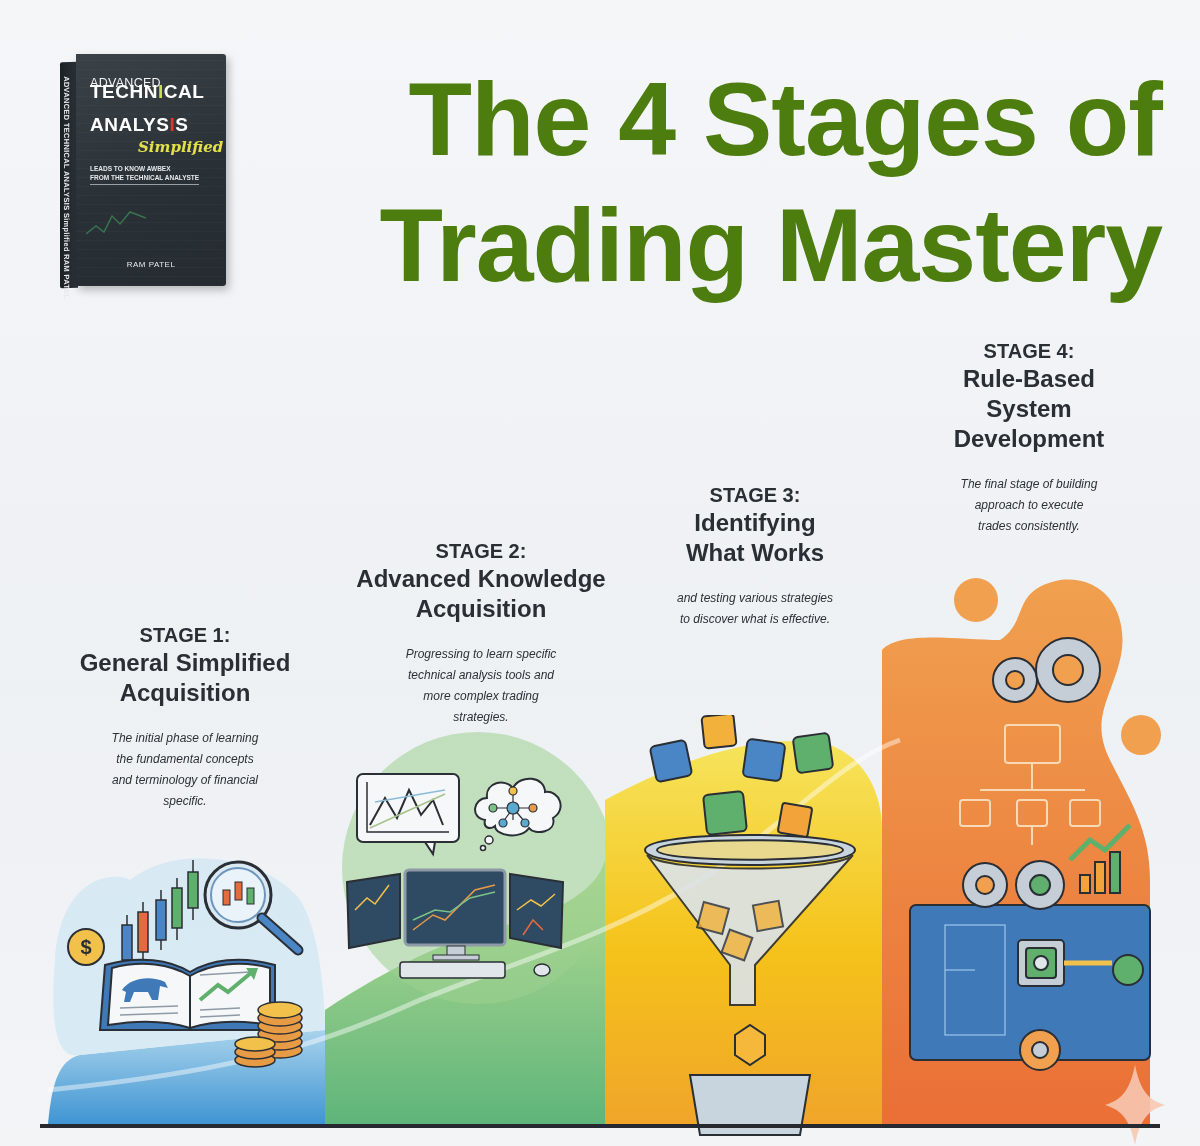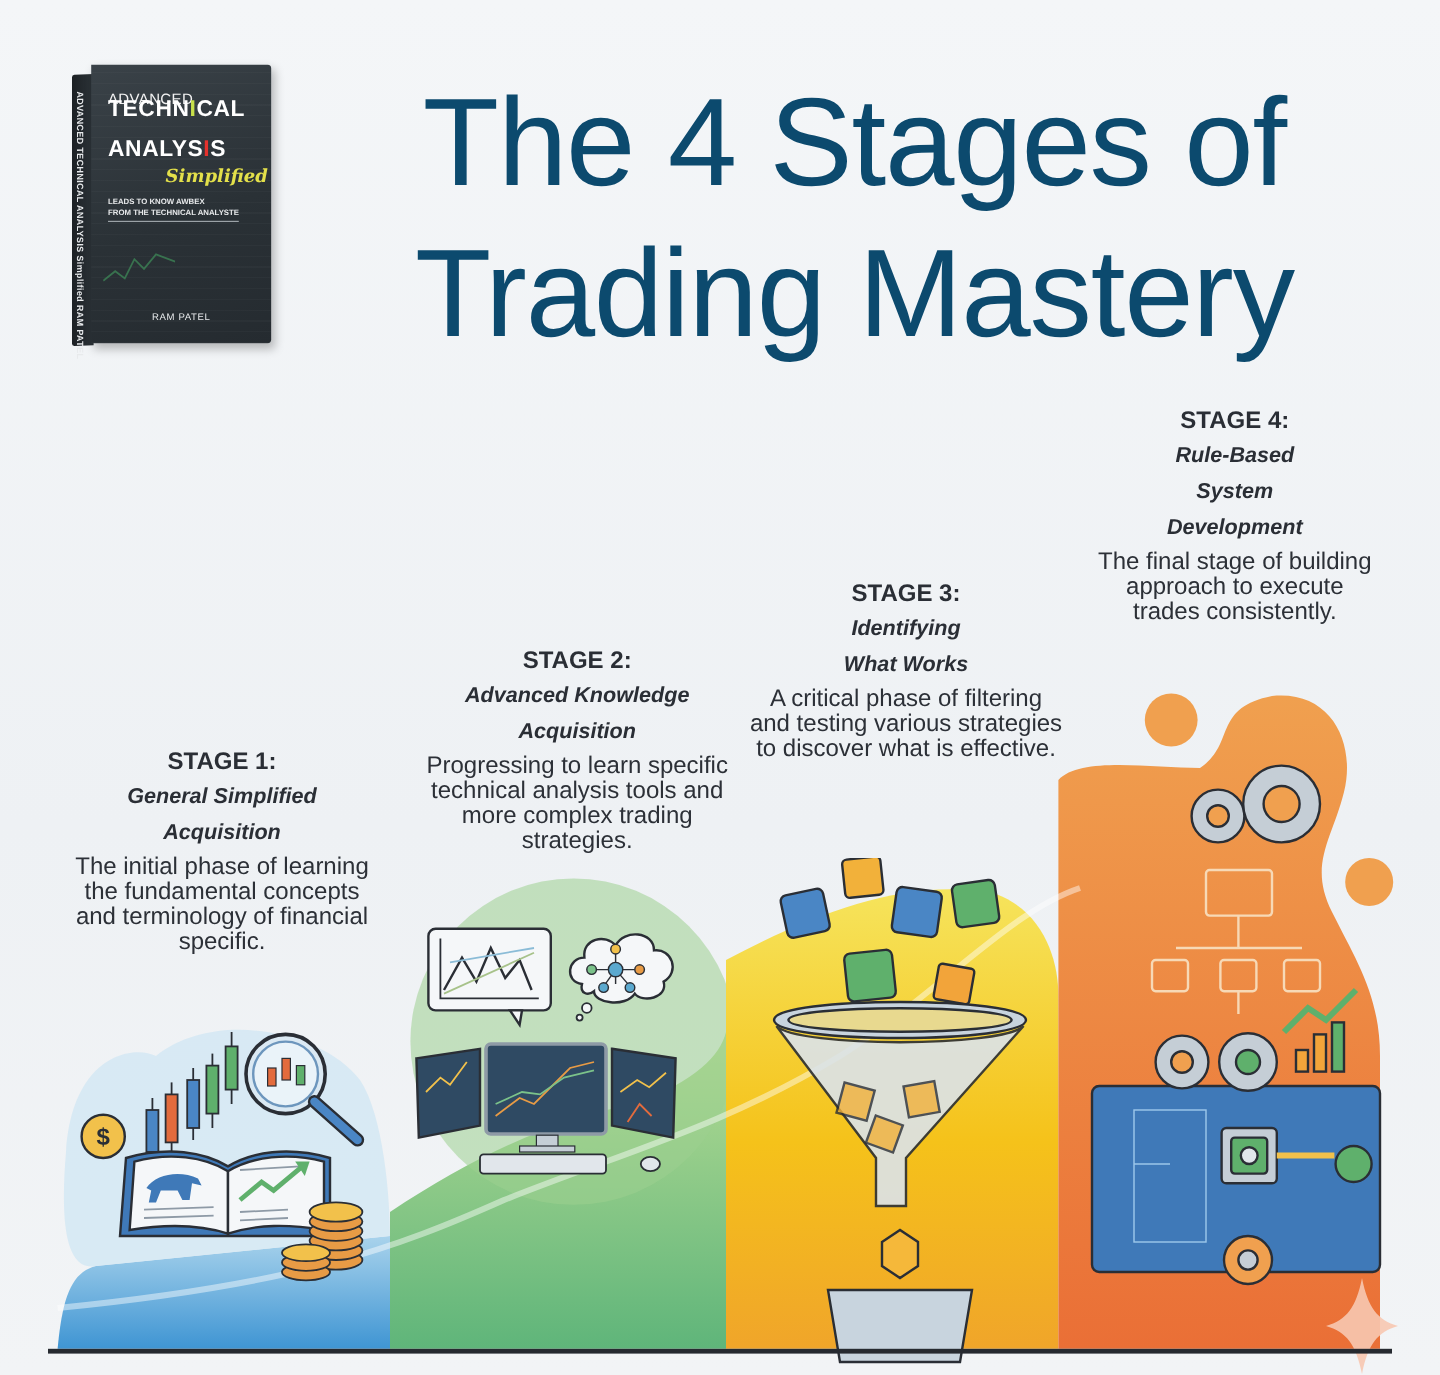--- a/index.html
+++ b/index.html
@@ -45,33 +45,33 @@
     .book-l2 .hl { color: #c7e04a; }
     .book-l3 .hl { color: #e5322d; }
     .book-l4 { position: absolute; left: 62px; top: 84px; font-size: 15px; font-style: italic; font-weight: bold; color: #e3e04a; font-family: "DejaVu Serif", serif; }
     .book-l5 { position: absolute; left: 14px; top: 110px; font-size: 6.5px; font-weight: bold; color: #e6e8ea; line-height: 9px; border-bottom: 1px solid #9ba2a7; padding-bottom: 2px; }
     .book-chart { position: absolute; left: 10px; top: 150px; width: 60px; height: 40px; }
     .book-author { position: absolute; left: 0; right: 0; top: 206px; text-align: center; font-size: 8px; color: #e7e9eb; letter-spacing: 0.5px; }
 
     
     .title {
       position: absolute; left: 262px; top: 56px; width: 900px;
-      text-align: center;
-      font-size: 104px; font-weight: normal; line-height: 126px;
-      color: #0c4a6e; letter-spacing: -1px;
+      text-align: right;
+      font-size: 104px; font-weight: bold; line-height: 126px;
+      color: #4d7c0f; letter-spacing: -1px;
     }
 
     
     .bands { position: absolute; left: 0; top: 0; width: 1200px; height: 1146px; }
 
     
     .stage-text { position: absolute; text-align: center; color: #2a2e35; }
     .stage-num { font-size: 20px; font-weight: bold; line-height: 26px; }
-    .stage-title { font-size: 18px; font-weight: bold; line-height: 30px; font-style: italic; }
-    .stage-desc { font-size: 20px; line-height: 21px; margin-top: 4px; color: #2c3037; }
+    .stage-title { font-size: 24px; font-weight: bold; line-height: 30px; }
+    .stage-desc { font-size: 12px; line-height: 21px; margin-top: 20px; color: #2c3037; font-style: italic; }
 
     #s1 { left: 50px; top: 622px; width: 270px; }
     #s2 { left: 338px; top: 538px; width: 286px; }
     #s3 { left: 612px; top: 482px; width: 286px; }
     #s4 { left: 892px; top: 338px; width: 274px; }
 
     
     .illus { position: absolute; }
 
     .baseline {
@@ -173,21 +173,20 @@
   </div>
 </div>
 
 <div class="stage-text" id="s3">
   <div class="stage-num">STAGE 3:</div>
   <div class="stage-title">
     <div>Identifying</div>
       <div>What Works</div>
   </div>
   <div class="stage-desc">
-    <div>A critical phase of filtering</div>
       <div>and testing various strategies</div>
       <div>to discover what is effective.</div>
   </div>
 </div>
 
 <div class="stage-text" id="s4">
   <div class="stage-num">STAGE 4:</div>
   <div class="stage-title">
     <div>Rule-Based</div>
       <div>System</div>

